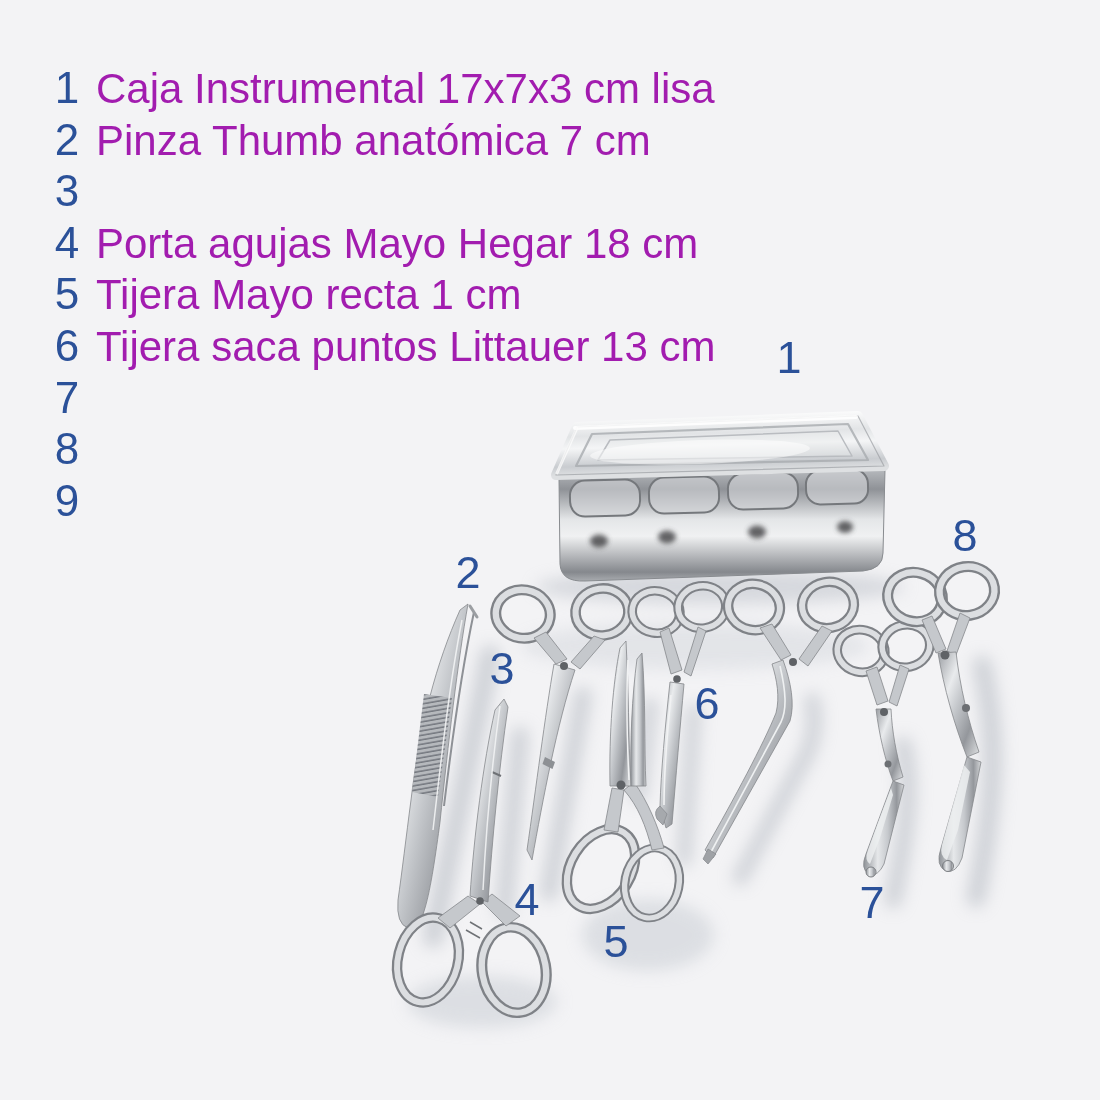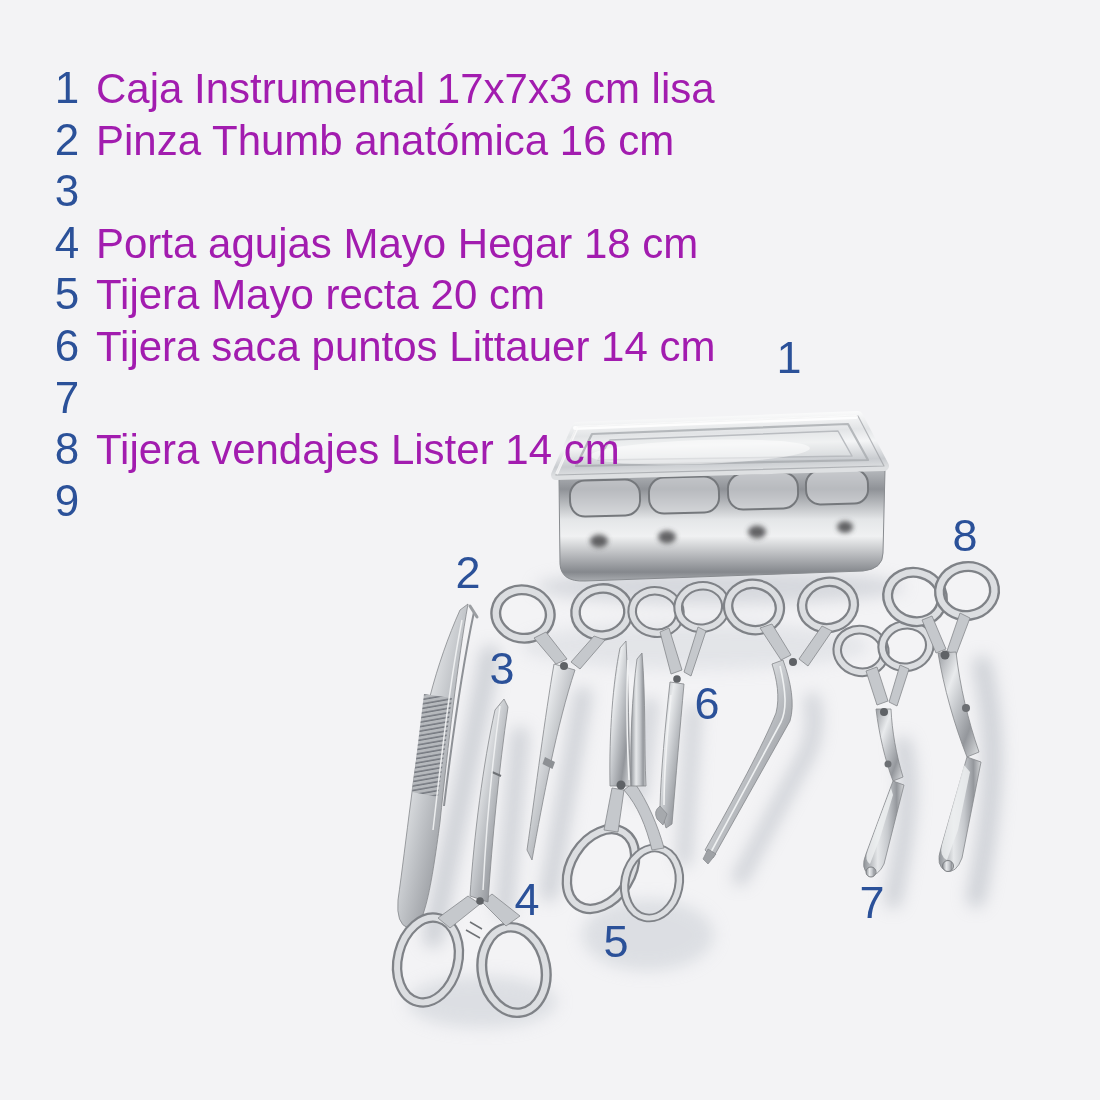--- a/index.html
+++ b/index.html
@@ -215,43 +215,42 @@
     </g>
   </svg>
 
   <div class="legend">
     <div class="row">
       <span class="num">1</span>
       <span class="lbl">Caja Instrumental 17x7x3 cm lisa</span>
     </div>
     <div class="row">
       <span class="num">2</span>
-      <span class="lbl">Pinza Thumb anatómica 16 cm</span>
+      <span class="lbl">Pinza Thumb anatómica 7 cm</span>
     </div>
     <div class="row">
       <span class="num">3</span>
     </div>
     <div class="row">
       <span class="num">4</span>
       <span class="lbl">Porta agujas Mayo Hegar 18 cm</span>
     </div>
     <div class="row">
       <span class="num">5</span>
-      <span class="lbl">Tijera Mayo recta 20 cm</span>
+      <span class="lbl">Tijera Mayo recta 1 cm</span>
     </div>
     <div class="row">
       <span class="num">6</span>
-      <span class="lbl">Tijera saca puntos Littauer 14 cm</span>
+      <span class="lbl">Tijera saca puntos Littauer 13 cm</span>
     </div>
     <div class="row">
       <span class="num">7</span>
     </div>
     <div class="row">
       <span class="num">8</span>
-      <span class="lbl">Tijera vendajes Lister 14 cm</span>
     </div>
     <div class="row">
       <span class="num">9</span>
     </div>
   </div>
 
   <div class="callout" style="left:789px;top:357px">1</div>
   <div class="callout" style="left:468px;top:572px">2</div>
   <div class="callout" style="left:502px;top:668px">3</div>
   <div class="callout" style="left:527px;top:899px">4</div>

